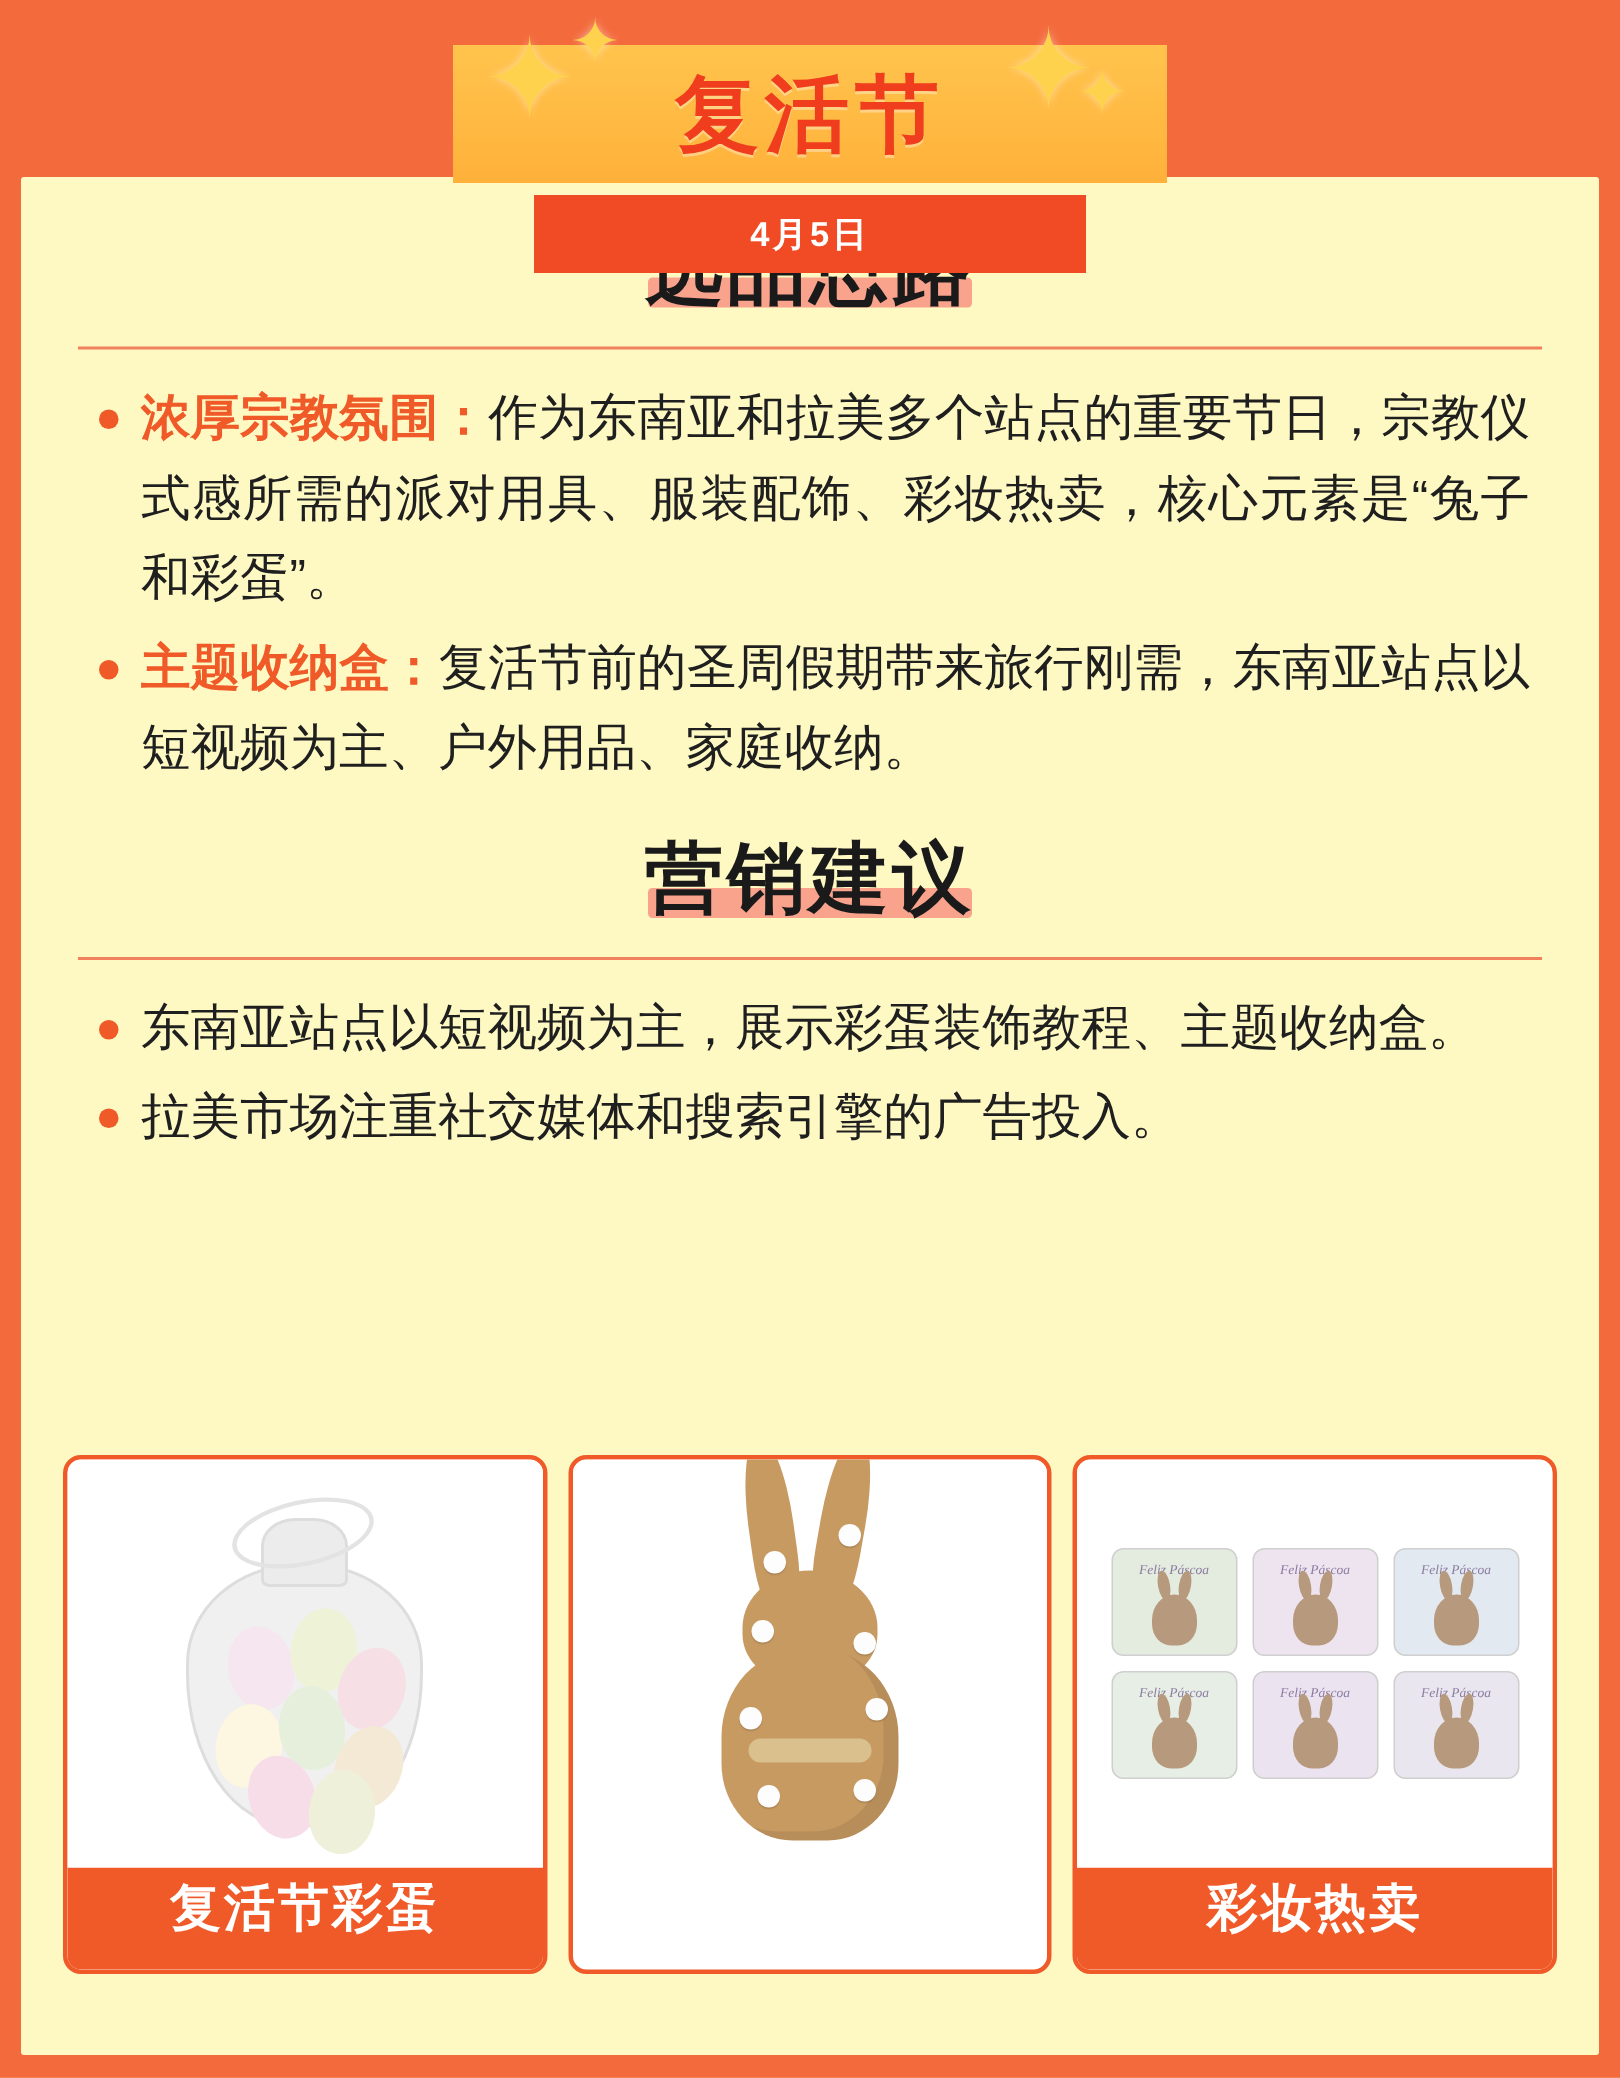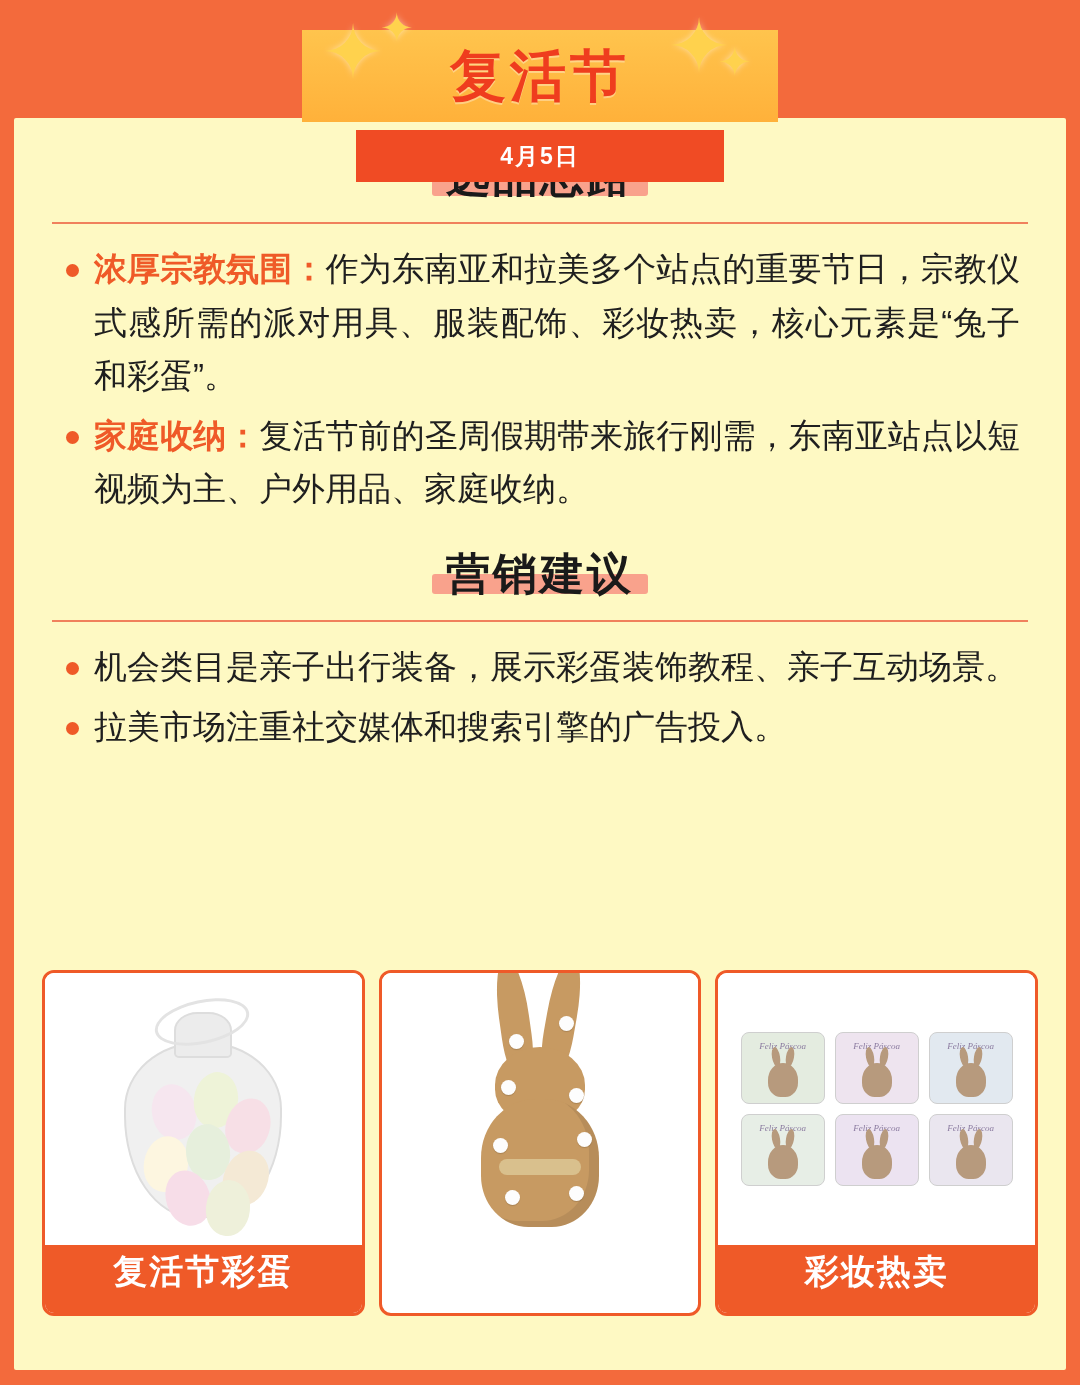--- a/index.html
+++ b/index.html
@@ -95,21 +95,21 @@
     bottom: 4px;
     width: 216px;
     height: 20px;
     background: #f9a28c;
     border-radius: 3px;
     z-index: 1;
   }
   .section-title {
     position: relative;
     z-index: 2;
-    font-size: 44px;
+    font-size: 52px;
     font-weight: bold;
     color: #1a1a1a;
     letter-spacing: 3px;
     line-height: 1.1;
   }
   .rule {
     margin: 22px 38px 0 38px;
     height: 2px;
     background: #f0815c;
   }
@@ -265,31 +265,31 @@
   <div class="card">
 
     <div class="section-title-wrap">
       <div class="hl"></div>
       <div class="section-title">选品思路</div>
     </div>
     <div class="rule"></div>
 
     <ul class="bullets">
       <li><span class="lead">浓厚宗教氛围：</span><span>作为东南亚和拉美多个站点的重要节日，宗教仪式感所需的派对用具、服装配饰、彩妆热卖，核心元素是“兔子和彩蛋”。</span></li>
-      <li><span class="lead">家庭收纳：</span><span>复活节前的圣周假期带来旅行刚需，东南亚站点以短视频为主、户外用品、家庭收纳。</span></li>
+      <li><span class="lead">主题收纳盒：</span><span>复活节前的圣周假期带来旅行刚需，东南亚站点以短视频为主、户外用品、家庭收纳。</span></li>
     </ul>
 
     <div class="section-title-wrap">
       <div class="hl"></div>
       <div class="section-title">营销建议</div>
     </div>
     <div class="rule"></div>
 
     <ul class="bullets">
-      <li><span>机会类目是亲子出行装备，展示彩蛋装饰教程、亲子互动场景。</span></li>
+      <li><span>东南亚站点以短视频为主，展示彩蛋装饰教程、主题收纳盒。</span></li>
       <li><span>拉美市场注重社交媒体和搜索引擎的广告投入。</span></li>
     </ul>
 
     <div class="products">
 
       <div class="product">
         <div class="thumb">
           <div class="bag">
             <div class="mesh"></div>
             <div class="neck"></div>

